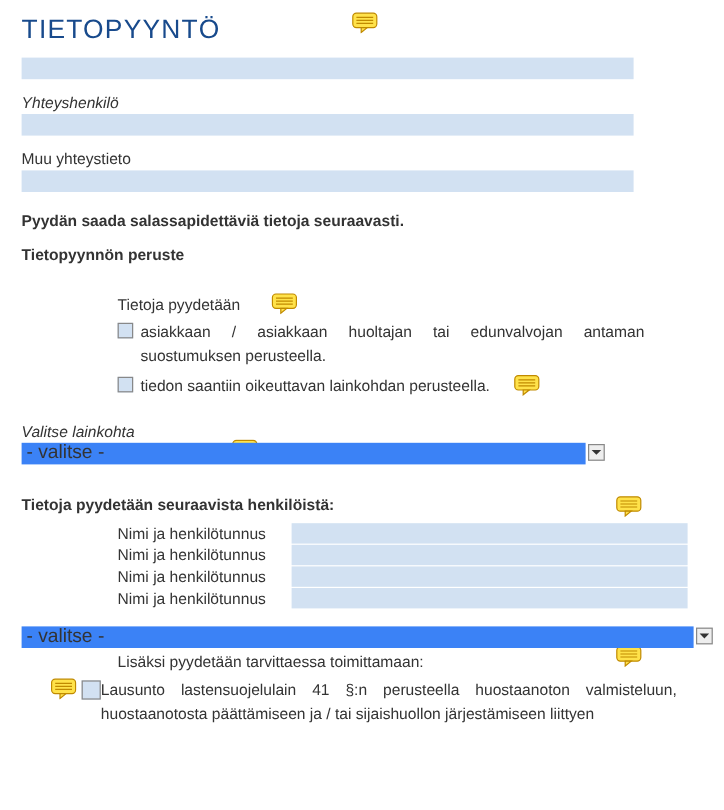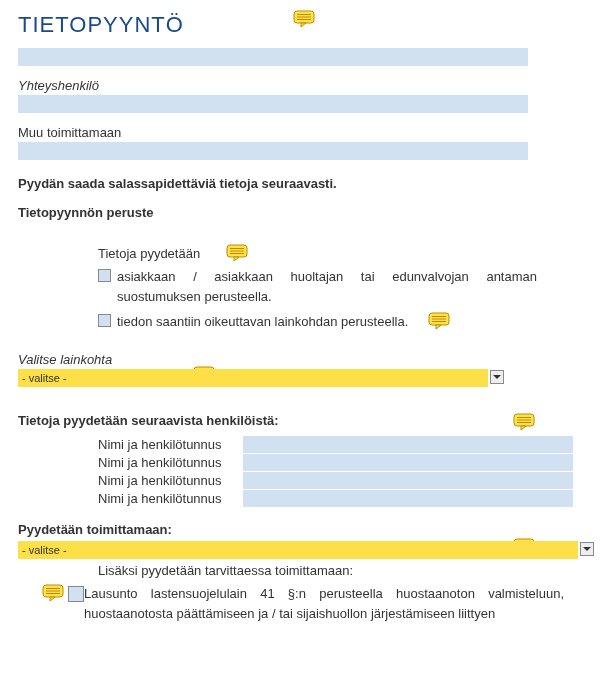--- a/index.html
+++ b/index.html
@@ -67,26 +67,26 @@
     .check-text {
       line-height: 1.5;
       text-align: justify;
     }
     .select-wrap {
       position: relative;
       display: inline-block;
       margin-bottom: 20px;
     }
     .select-bg {
-      background: #fde047;
+      background: #3b82f6;
       height: 18px;
       display: flex;
       align-items: center;
       padding-left: 4px;
-      font-size: 11px;
+      font-size: 16px;
     }
     .select-btn {
       position: absolute;
       right: -16px;
       top: 1px;
       width: 14px;
       height: 14px;
       background: #eee;
       border: 1px solid #888;
       display: flex;
@@ -176,21 +176,21 @@
 <div class="field-group">
   <input class="blue-input" type="text" style="">
 </div>
 
 <div class="field-group">
   <span class="label label-italic">Yhteyshenkilö</span>
   <input class="blue-input" type="text" style="">
 </div>
 
 <div class="field-group">
-  <span class="label">Muu toimittamaan</span>
+  <span class="label">Muu yhteystieto</span>
   <input class="blue-input" type="text" style="">
 </div>
 
 <p class="section-heading">Pyydän saada salassapidettäviä tietoja seuraavasti.</p>
 
 <p class="subheading">Tietopyynnön peruste</p>
 
 <div class="spacer-md"></div>
 
 <div class="indent pos-rel">
@@ -261,21 +261,20 @@
   </div>
   <div class="person-row">
     <span class="person-label">Nimi ja henkilötunnus</span>
     <input class="person-input" type="text" style="">
   </div>
 </div>
 
 <div class="spacer-md"></div>
 
 <div class="pos-rel">
-  <p class="subheading" style="margin-bottom:4px;">Pyydetään toimittamaan:</p>
   <span class="comment-icon" style="left:495px; top:16px;">
     <svg class="comment-svg">
         <use href="#comment-icon-g"></use>
       </svg>
   </span>
   <div class="select-wrap wide-select">
     <div class="select-bg">
         <span>- valitse -</span>
       </div>
     <div class="select-btn"></div>

